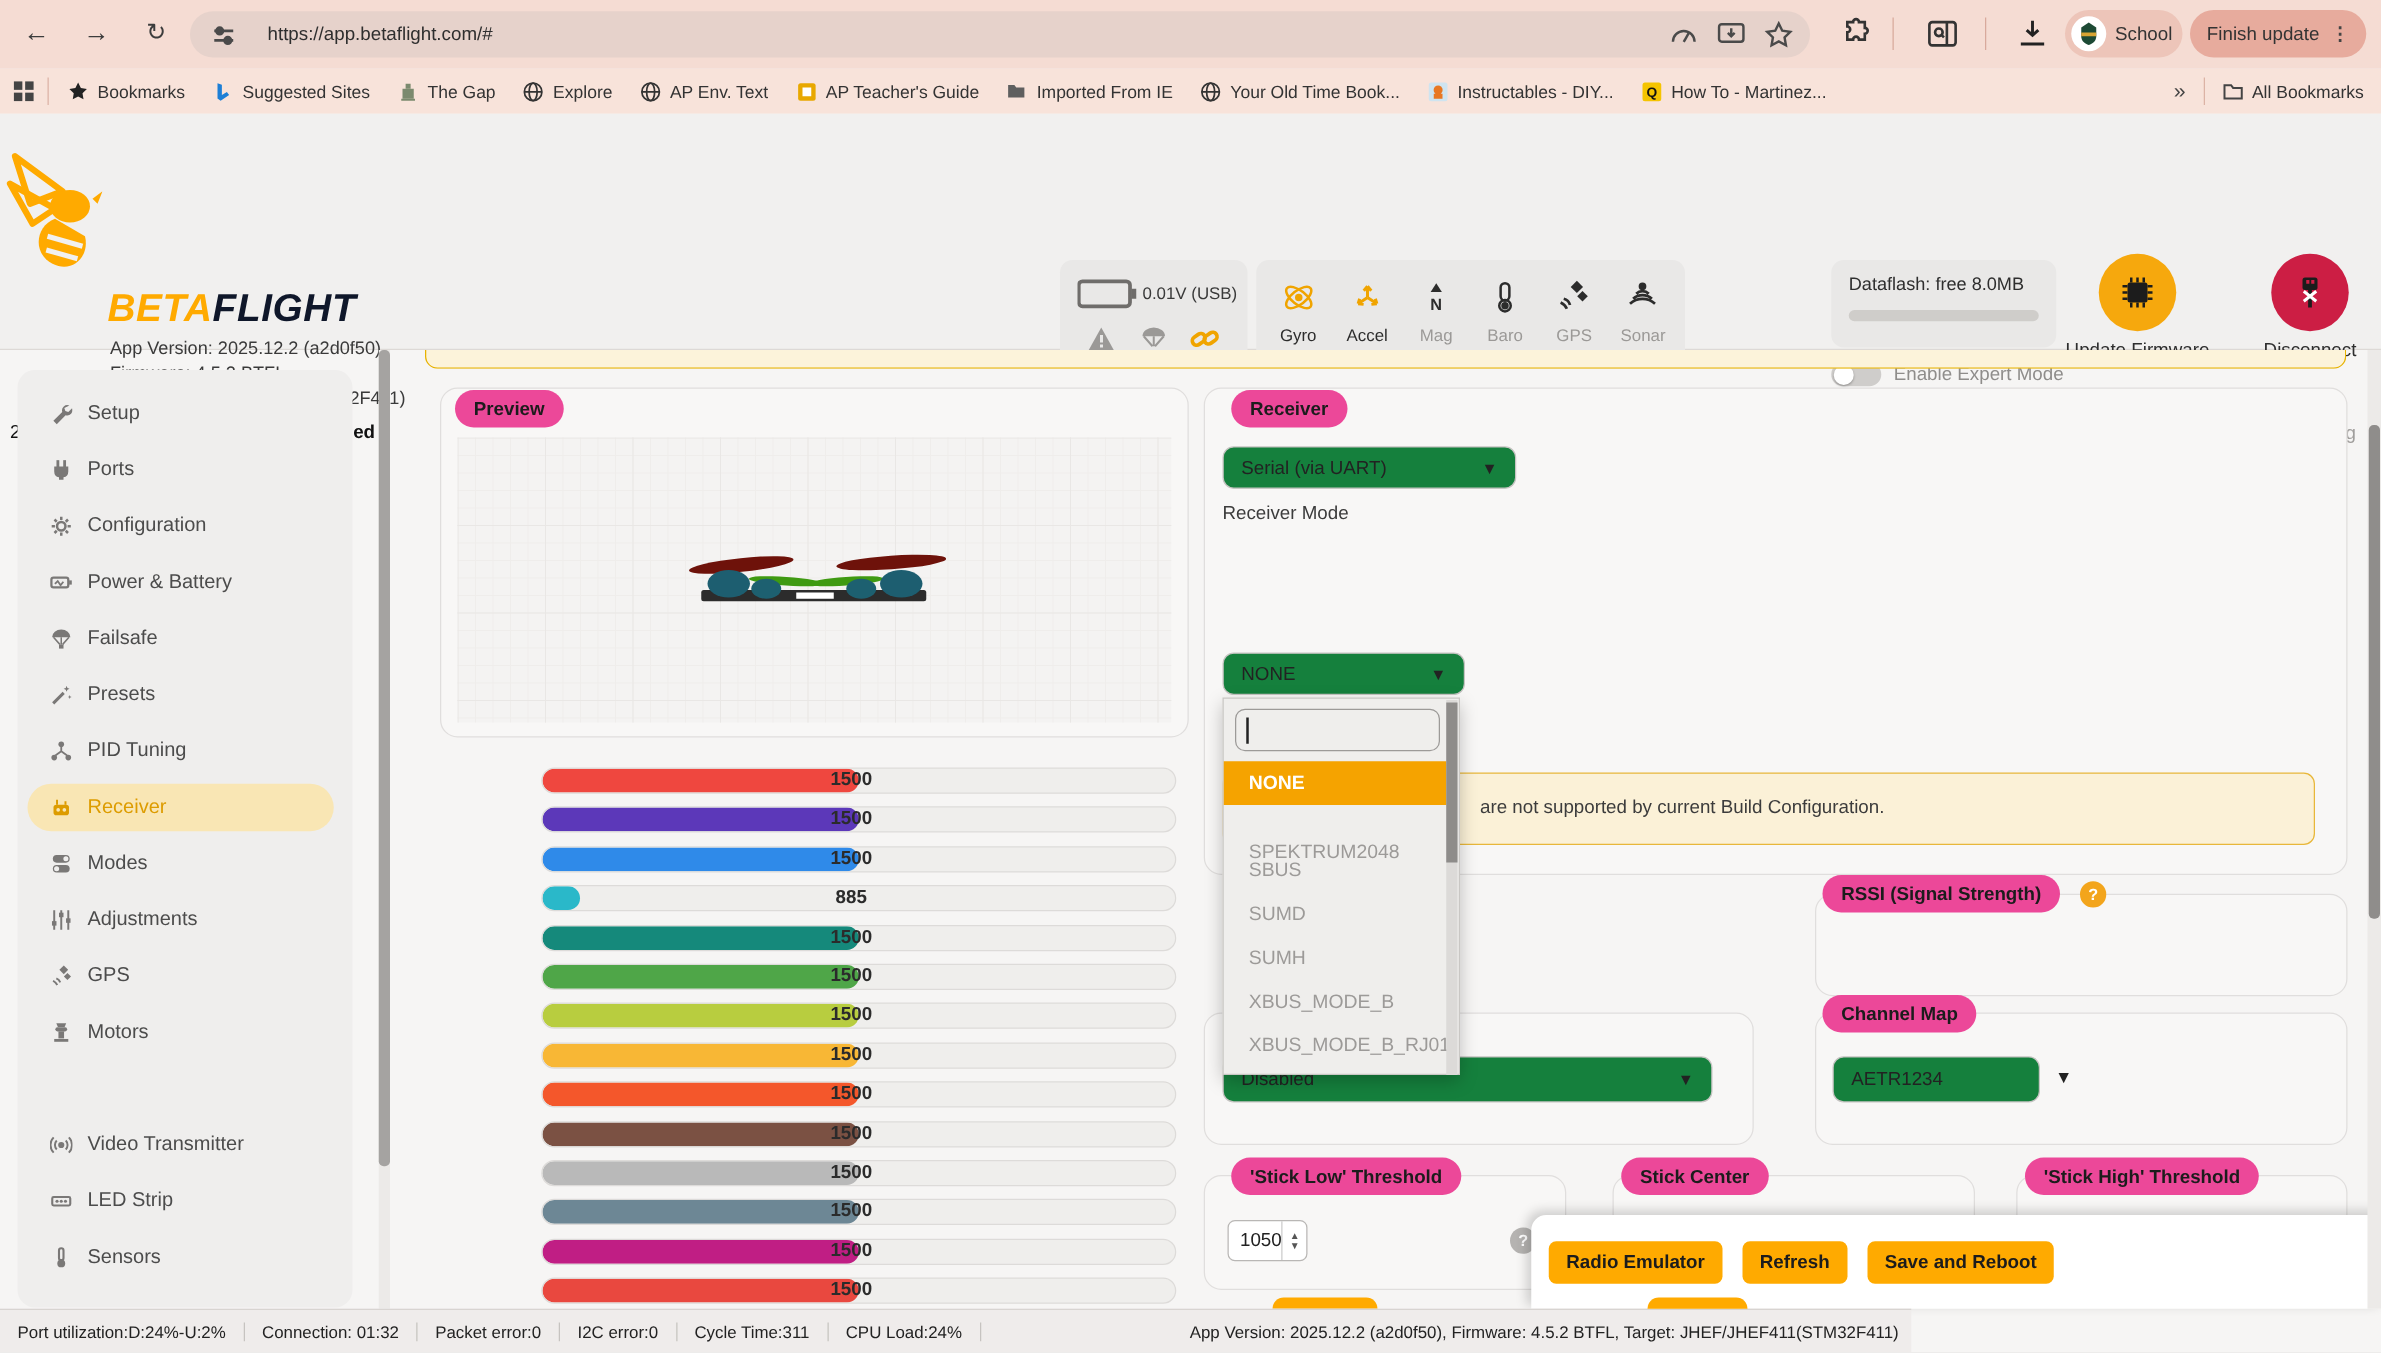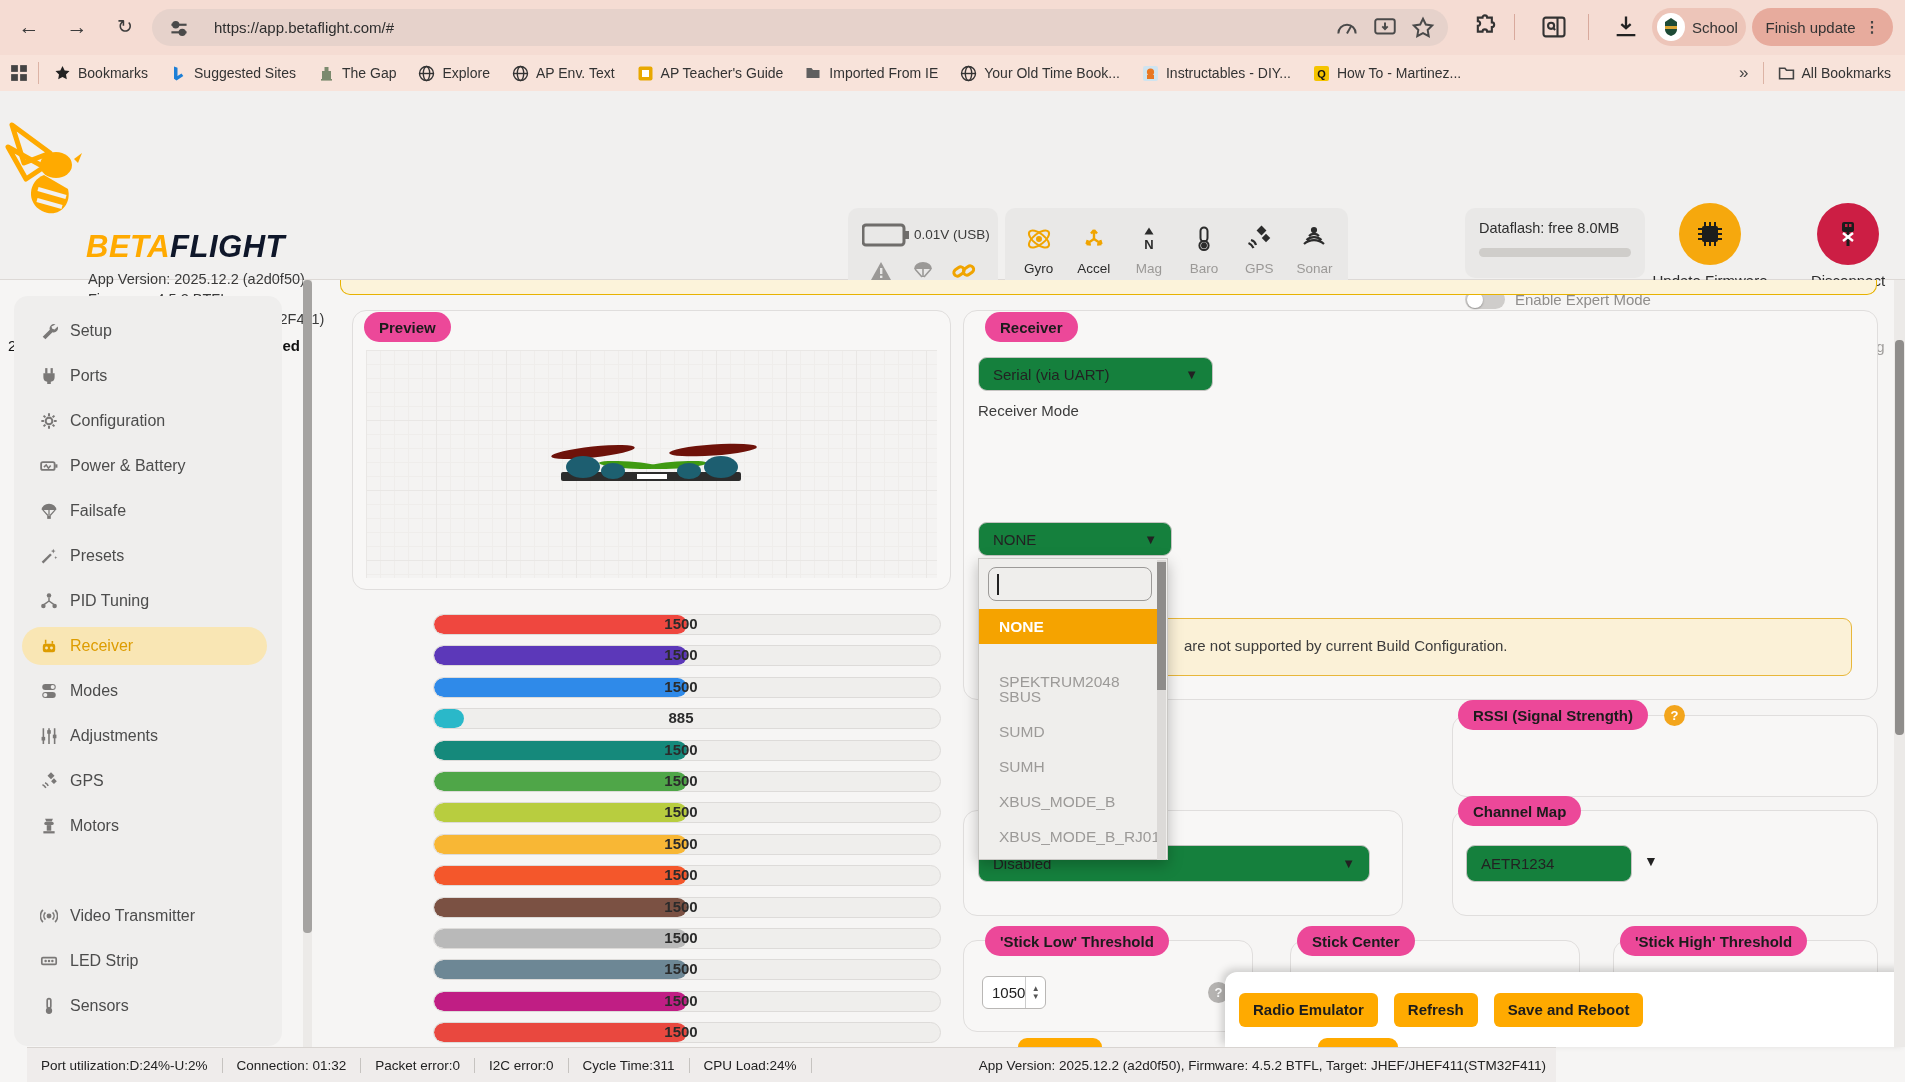--- a/index.html
+++ b/index.html
@@ -63,21 +63,21 @@
   .dd-scroll { position:absolute; right:1px; top:1px; width:9px; height:300px; background:#dcdad8; }
   .dd-thumb { position:absolute; left:0; top:2px; width:9px; height:128px; background:#8e8c8a; }
 
   
   .spin { position:absolute; width:64px; height:33px; background:#fff; border:1px solid #b9b7b5; border-radius:6px; font-size:15px; color:#222; display:flex; align-items:center; }
   .spin .num { padding-left:9px; flex:1; }
   .spin .arrows { width:20px; border-left:1px solid #ccc; height:100%; display:flex; flex-direction:column; align-items:center; justify-content:center; font-size:8px; color:#555; line-height:8px; cursor:pointer; }
 
   .btn { background:#ffaa00; border-radius:6px; font-size:15px; font-weight:bold; color:#1c1c1c; display:inline-flex; align-items:center; padding:0 14px; height:34px; margin-right:16px; cursor:pointer; }
 
-  .statusbar { position:absolute; left:0; top:1047px; width:1529px; height:35px; background:#efeceb; border-top:1px solid #d8d4d1; display:flex; align-items:center; font-size:13.5px; color:#222;margin-left:27px; }
+  .statusbar { position:absolute; left:0; top:1047px; width:1529px; height:35px; background:#efeceb; border-top:1px solid #d8d4d1; display:flex; align-items:center; font-size:13.5px; color:#222; }
   .stitem { padding:0 14px; border-right:1px solid #c6c3c0; }
   .stright { position:absolute; right:10px; font-size:13.5px; color:#222; }
 
   .scrolltrack { position:absolute; background:#eceae8; }
   .scrollthumb { position:absolute; background:#a5a3a1; border-radius:4px; }
 </style>
 </head>
 <body>
 
 <div id="app">

